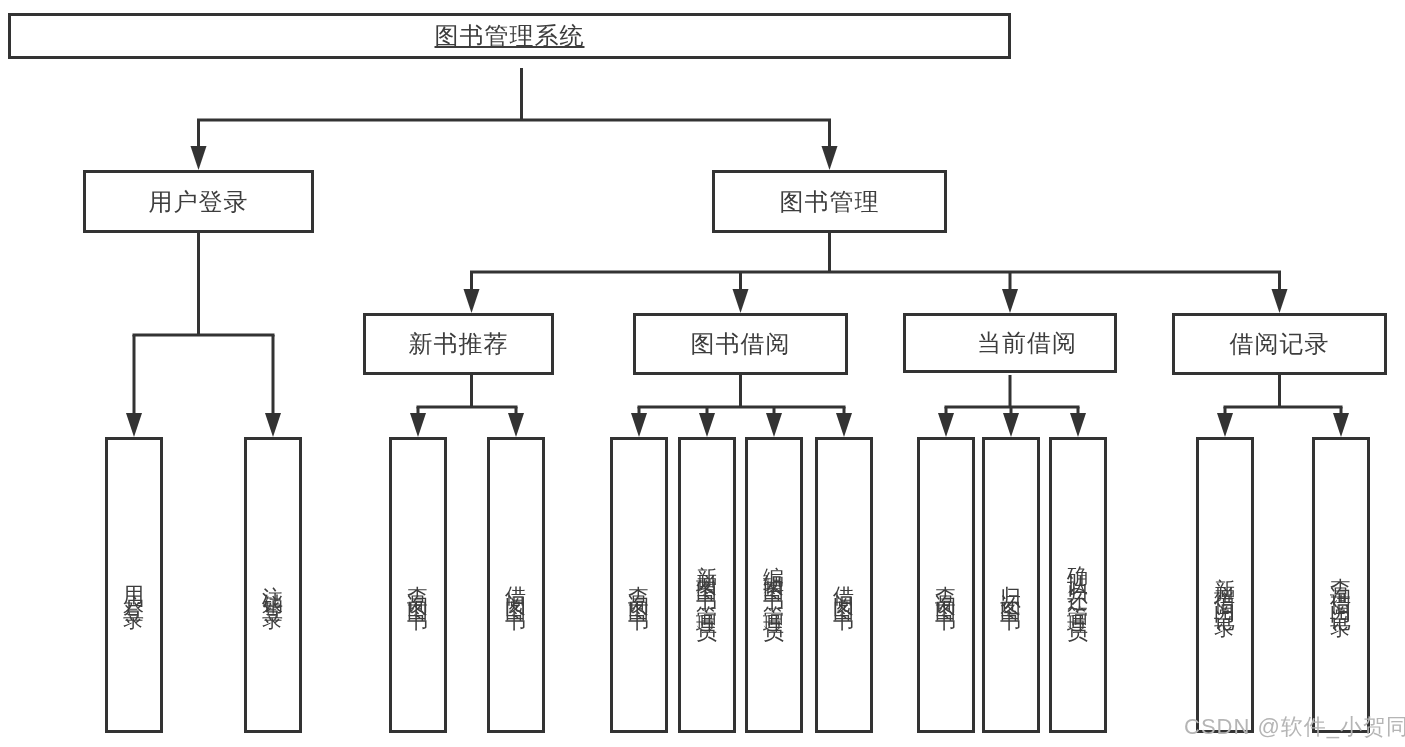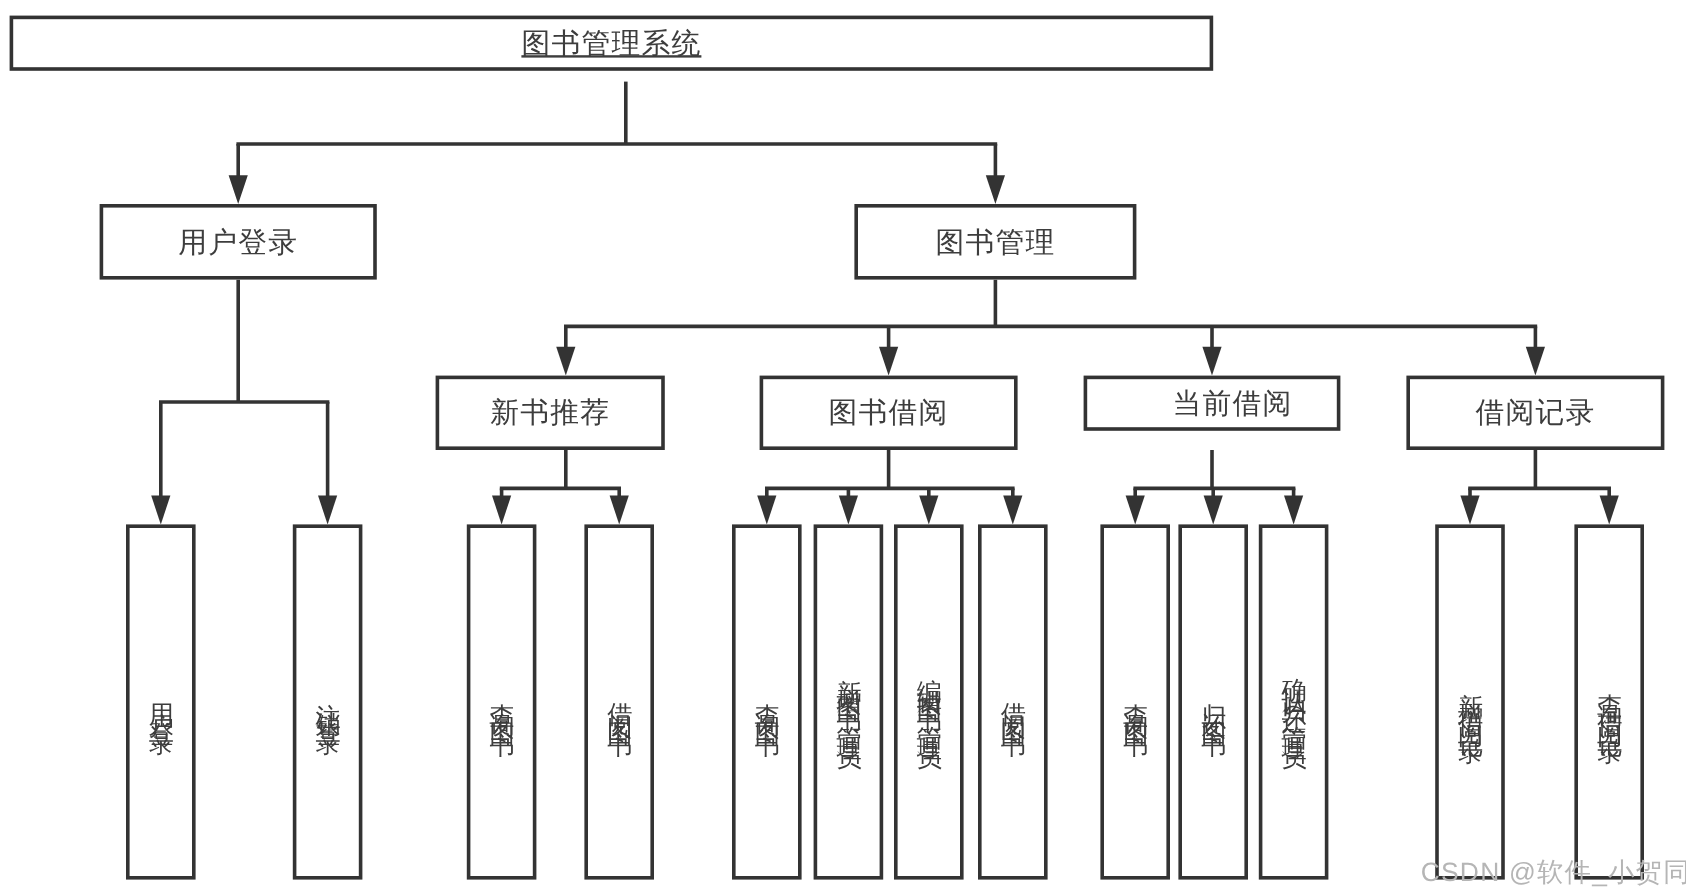--- a/index.html
+++ b/index.html
@@ -119,21 +119,21 @@
       </g>
     </svg>
 
   <div class="node h" style="left:8px; top:13px; width:1003px; height:46px;text-decoration:underline;">图书管理系统</div>
 
   <div class="node h" style="left:83px; top:170px; width:231px; height:63px;">用户登录</div>
   <div class="node h" style="left:712px; top:170px; width:235px; height:63px;">图书管理</div>
 
   <div class="node h" style="left:363px; top:313px; width:191px; height:62px;">新书推荐</div>
   <div class="node h" style="left:633px; top:313px; width:215px; height:62px;">图书借阅</div>
-  <div class="node h" style="left:903px; top:313px; width:214px; height:46px;padding-left:34px;">当前借阅</div>
+  <div class="node h" style="left:903px; top:313px; width:214px; height:60px;padding-left:34px;">当前借阅</div>
   <div class="node h" style="left:1172px; top:313px; width:215px; height:62px;">借阅记录</div>
 
   <div class="node v" style="left:105px; top:437px; width:58px; height:296px;">用户登录</div>
   <div class="node v" style="left:244px; top:437px; width:58px; height:296px;">注销登录</div>
 
   <div class="node v" style="left:389px; top:437px; width:58px; height:296px;">查询图书</div>
   <div class="node v" style="left:487px; top:437px; width:58px; height:296px;">借阅图书</div>
 
   <div class="node v" style="left:610px; top:437px; width:58px; height:296px;">查询图书</div>
   <div class="node v" style="left:678px; top:437px; width:58px; height:296px;">新增图书（管理员）</div>

